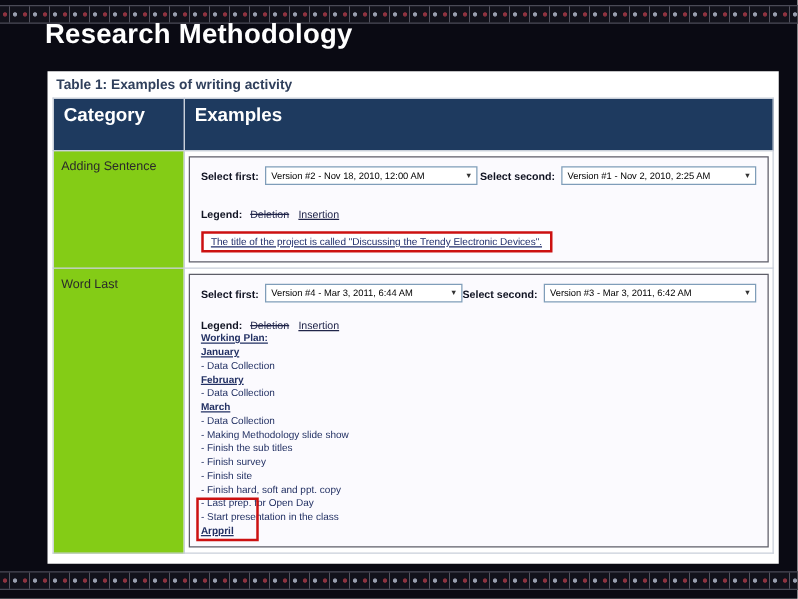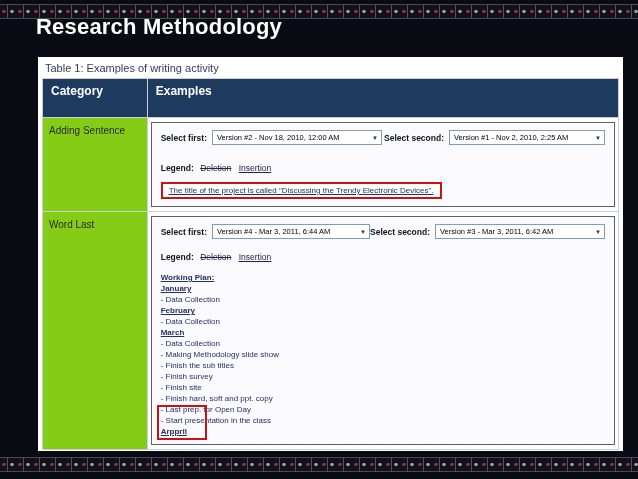--- a/index.html
+++ b/index.html
@@ -26,27 +26,27 @@
   .slide-title{
     position:absolute;left:36px;top:14px;
     color:#ffffff;font-size:22px;font-weight:bold;letter-spacing:.2px;
   }
 
   .panel{
     position:absolute;left:38px;top:57px;width:585px;height:394px;
     background:#ffffff;
   }
   .caption{
-    padding:5px 0 4px 7px;font-size:11px;color:#30405c;
+    padding:5px 0 4px 7px;font-size:11px;color:#30405c;font-weight:bold;
   }
 
   table.t{border-collapse:collapse;margin:0 4px;width:577px;}
   .t th,.t td{border:1px solid #c9d0da;vertical-align:top;text-align:left;}
   .t th{
-    background:#1e3a5f;color:#ffffff;font-size:12px;font-weight:bold;
+    background:#1e3a5f;color:#ffffff;font-size:15px;font-weight:bold;
     padding:5px 8px 19px 8px;
   }
   .t th.col-cat{width:103px;}
   td.cat{font-size:10px;color:#2a2a2a;padding:7px 6px;background:#84cc16;}
   td.ex{padding:4px 3px;background:#ffffff;}
 
   .shot{
     border:1px solid #5e5e68;background:#fbfafe;padding:7px 9px;
   }
   .selrow{display:flex;align-items:center;justify-content:space-between;}
@@ -67,21 +67,21 @@
   .legend .lab{font-weight:bold;}
   .del{text-decoration:line-through;color:#20254a;margin-left:4px;}
   .ins{text-decoration:underline;color:#20254a;margin-left:5px;}
 
   .redbox{border:2px solid #cc1111;}
   .highlight-sentence{
     display:inline-block;margin-top:9px;padding:2px 6px;
     font-size:8px;color:#1f2d6b;text-decoration:underline;background:#fff;
   }
 
-  .plan{margin-top:10px;font-size:8px;color:#223063;line-height:11px;position:relative;}
+  .plan{margin-top:0;font-size:8px;color:#223063;line-height:11px;position:relative;}
   .plan .h{font-weight:bold;text-decoration:underline;}
   .plan .word{font-weight:bold;text-decoration:underline;}
   .plan-annotation{
     position:absolute;left:-4px;bottom:-3px;width:46px;height:31px;
   }
 </style>
 </head>
 <body>
 
 <div class="deco top"></div>

